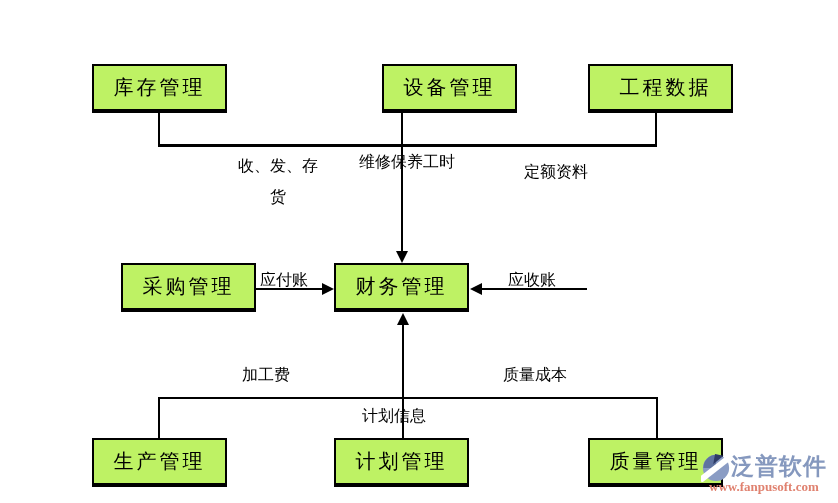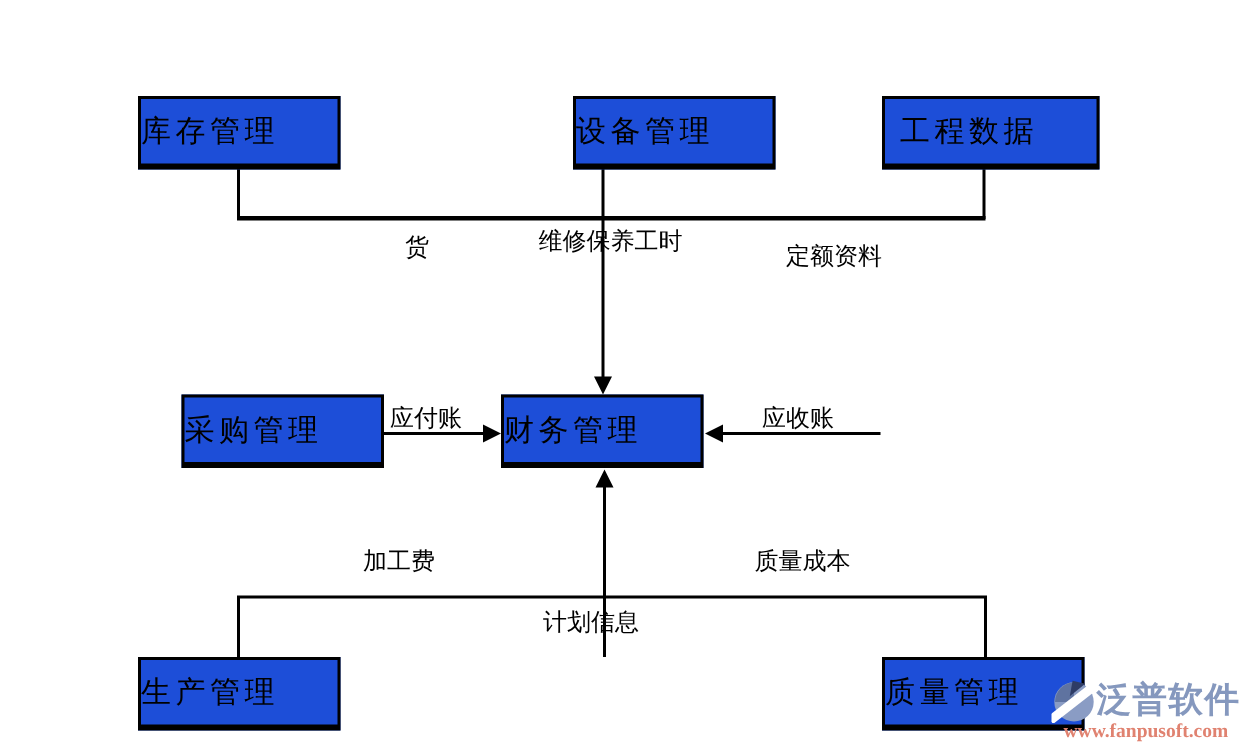--- a/index.html
+++ b/index.html
@@ -19,26 +19,26 @@
     position: absolute;
     left: 0;
     top: 0;
     width: 838px;
     height: 503px;
   }
   .node {
     position: absolute;
     width: 131px;
     height: 43px;
-    background: #1d4ed8;
+    background: #bef264;
     border: 2px solid #000000;
     border-bottom-width: 4px;
     display: flex;
     align-items: center;
-    justify-content: flex-start;
+    justify-content: center;
     font-size: 20px;
     letter-spacing: 3px;
     color: #000000;
     white-space: nowrap;
   }
   .edge-label {
     position: absolute;
     font-size: 16px;
     color: #000000;
     text-align: center;
@@ -134,25 +134,29 @@
   </div>
   <div class="node" id="box-purchasing">
     <span>采购管理</span>
   </div>
   <div class="node" id="box-finance">
     <span>财务管理</span>
   </div>
   <div class="node" id="box-production">
     <span>生产管理</span>
   </div>
+  <div class="node" id="box-planning">
+    <span>计划管理</span>
+  </div>
   <div class="node" id="box-quality">
     <span>质量管理</span>
   </div>
 
   <div class="edge-label" id="lbl-inventory">
+    <div>收、发、存</div>
     <div>货</div>
   </div>
   <div class="edge-label" id="lbl-maintain">维修保养工时</div>
   <div class="edge-label" id="lbl-quota">定额资料</div>
   <div class="edge-label" id="lbl-payable">应付账</div>
   <div class="edge-label" id="lbl-receivable">应收账</div>
   <div class="edge-label" id="lbl-process">加工费</div>
   <div class="edge-label" id="lbl-qcost">质量成本</div>
   <div class="edge-label" id="lbl-planinfo">计划信息</div>
 

